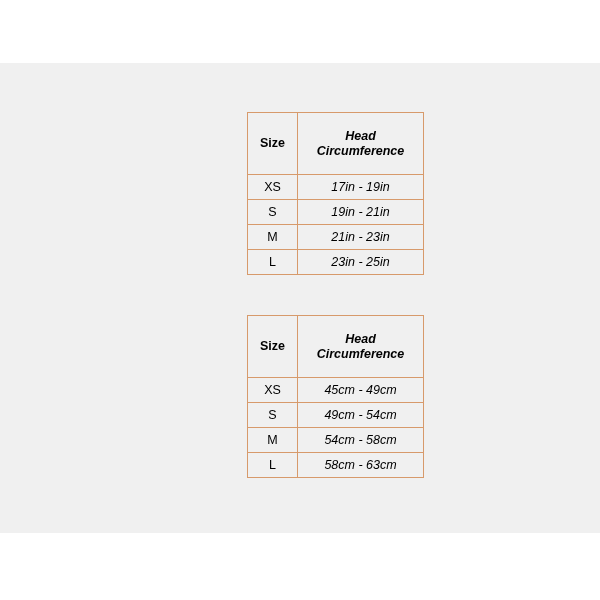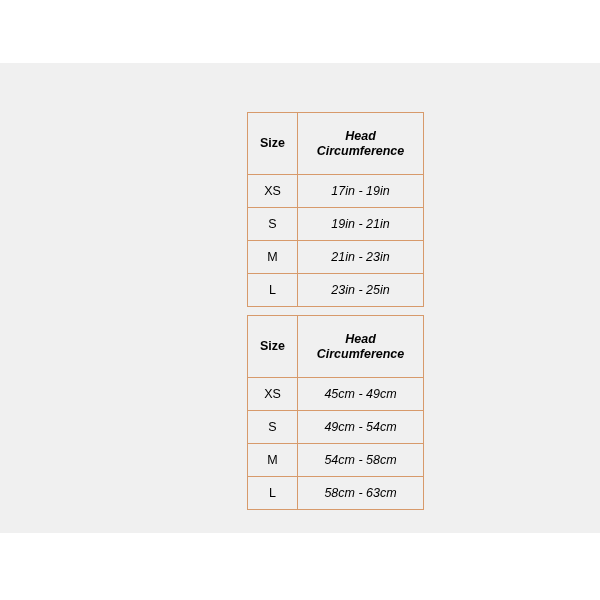--- a/index.html
+++ b/index.html
@@ -51,21 +51,21 @@
   .size-table th {
     font-weight: bold;
     font-size: 12.5px;
     line-height: 15px;
     height: 62px;
   }
   .size-table td {
     font-weight: normal;
     font-size: 12.5px;
     line-height: 14px;
-    height: 33px;
+    height: 25px;
   }
   .col-size { width: 50px; }
   .col-measure { width: 126px; font-style: italic; }
   .hdr-line { display: block; }
 </style>
 </head>
 <body>
 
 <div id="canvas">
 

